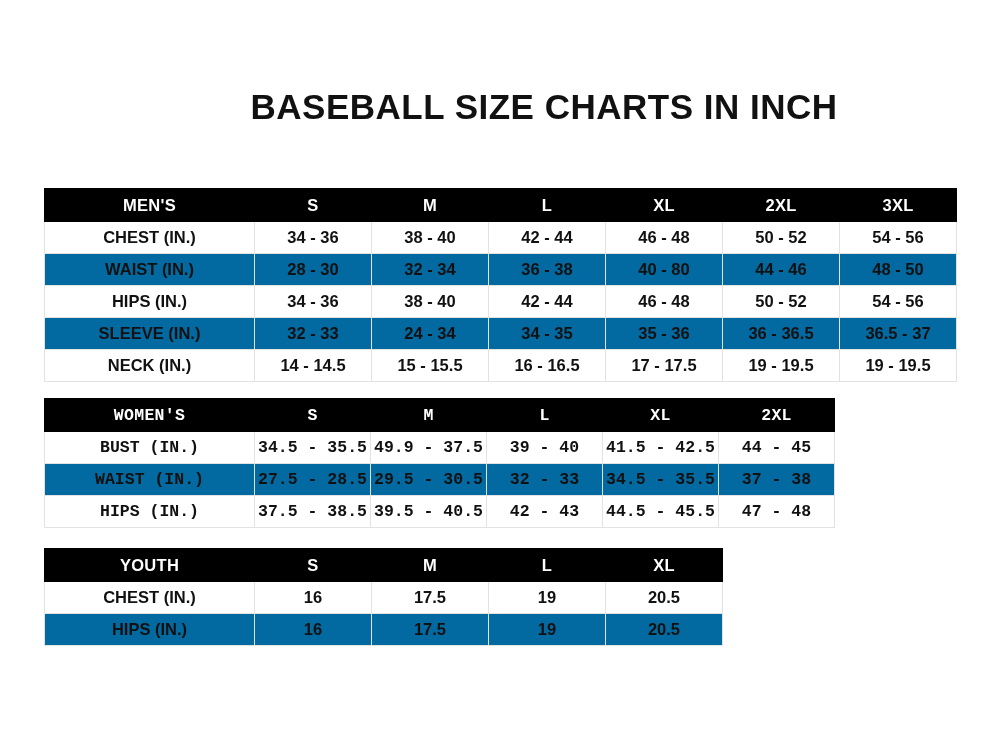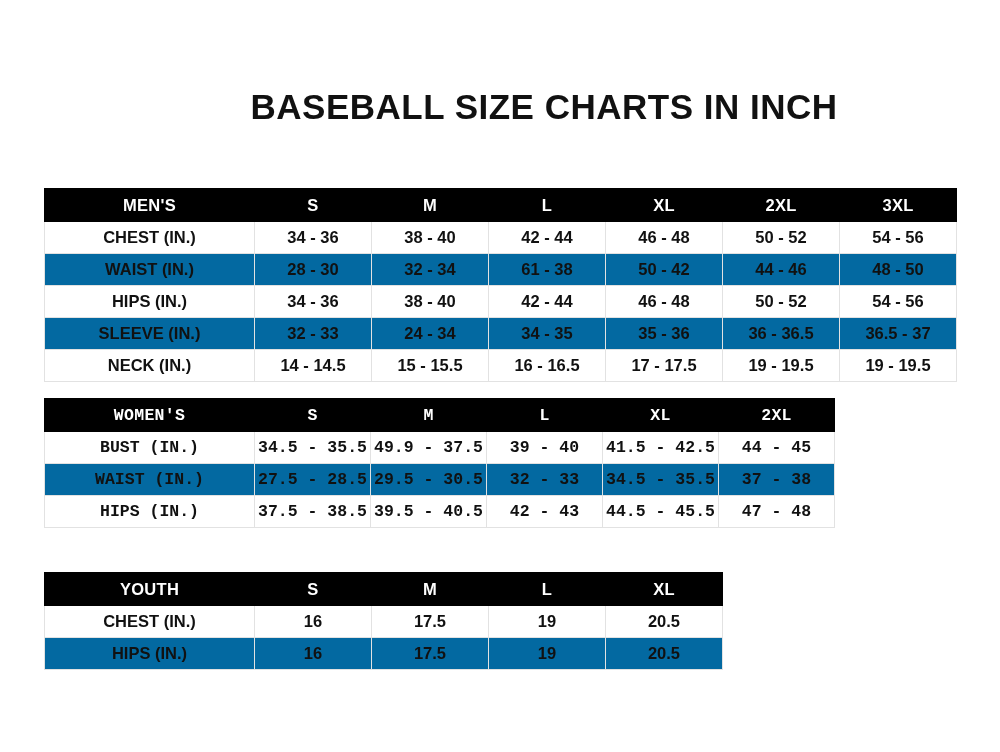--- a/index.html
+++ b/index.html
@@ -67,21 +67,21 @@
   #mens-chart { top: 188px; left: 44px; width: 912px; }
   #mens-chart col.c0 { width: 210px; }
   #mens-chart col.cx { width: 117px; }
 
   
   #womens-chart { top: 398px; left: 44px; width: 790px; font-family: Liberation Mono, monospace; }
   #womens-chart col.c0 { width: 210px; }
   #womens-chart col.cx { width: 116px; }
 
   
-  #youth-chart { top: 572px; left: 44px; width: 678px; }
+  #youth-chart { top: 548px; left: 44px; width: 678px; }
   #youth-chart col.c0 { width: 210px; }
   #youth-chart col.cx { width: 117px; }
 </style>
 </head>
 <body>
 
 <div class="page">
 
   <div class="title">BASEBALL SIZE CHARTS IN INCH</div>
 
@@ -113,22 +113,22 @@
         <td>38 - 40</td>
         <td>42 - 44</td>
         <td>46 - 48</td>
         <td>50 - 52</td>
         <td>54 - 56</td>
       </tr>
       <tr class="alt">
         <td class="rowlabel">WAIST (IN.)</td>
         <td>28 - 30</td>
         <td>32 - 34</td>
-        <td>61 - 38</td>
-        <td>50 - 42</td>
+        <td>36 - 38</td>
+        <td>40 - 80</td>
         <td>44 - 46</td>
         <td>48 - 50</td>
       </tr>
       <tr>
         <td class="rowlabel">HIPS (IN.)</td>
         <td>34 - 36</td>
         <td>38 - 40</td>
         <td>42 - 44</td>
         <td>46 - 48</td>
         <td>50 - 52</td>

